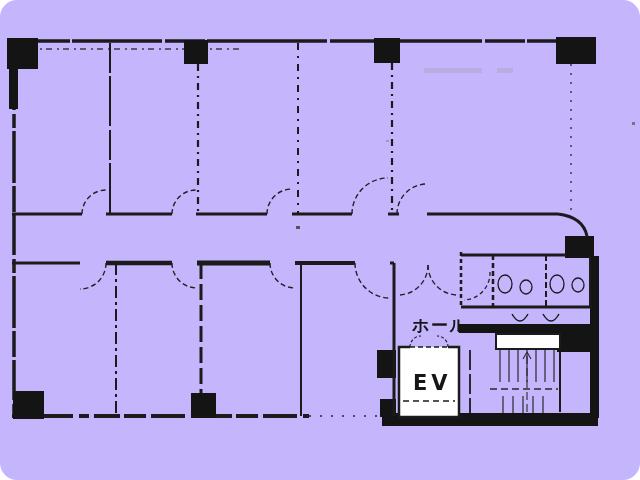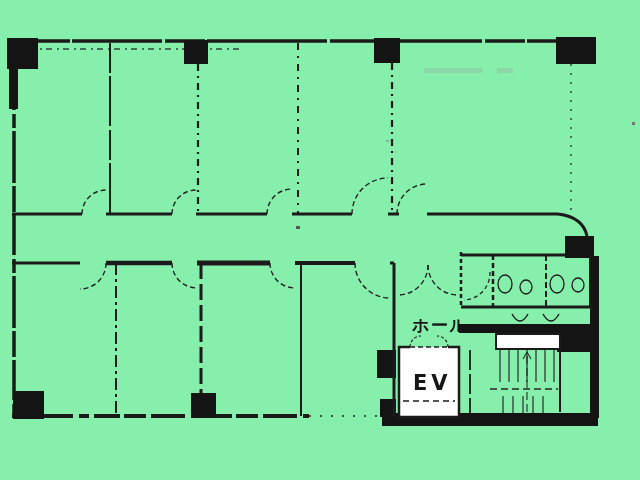--- a/index.html
+++ b/index.html
@@ -1,17 +1,17 @@
 <!DOCTYPE html>
 <html><head>
 <meta charset="utf-8">
 <style>
   html,body{margin:0;padding:0;background:#ffffff;}
   body{font-family:"DejaVu Sans",sans-serif;}
-  .page{position:relative;width:640px;height:480px;background:#86efac;overflow:hidden;}
+  .page{position:relative;width:640px;height:480px;background:#c4b5fd;overflow:hidden;border-radius:17px;}
   svg{position:absolute;left:0;top:0;}
   text{fill:#161616;font-family:"DejaVu Sans",sans-serif;font-weight:bold;}
   .hall-label{font-size:17px;letter-spacing:1.5px;}
   .ev-label{font-size:21px;letter-spacing:4px;}
 </style>
 </head>
 <body>
 
 <div class="page">
   <svg width="640" height="480" viewBox="0 0 640 480">

